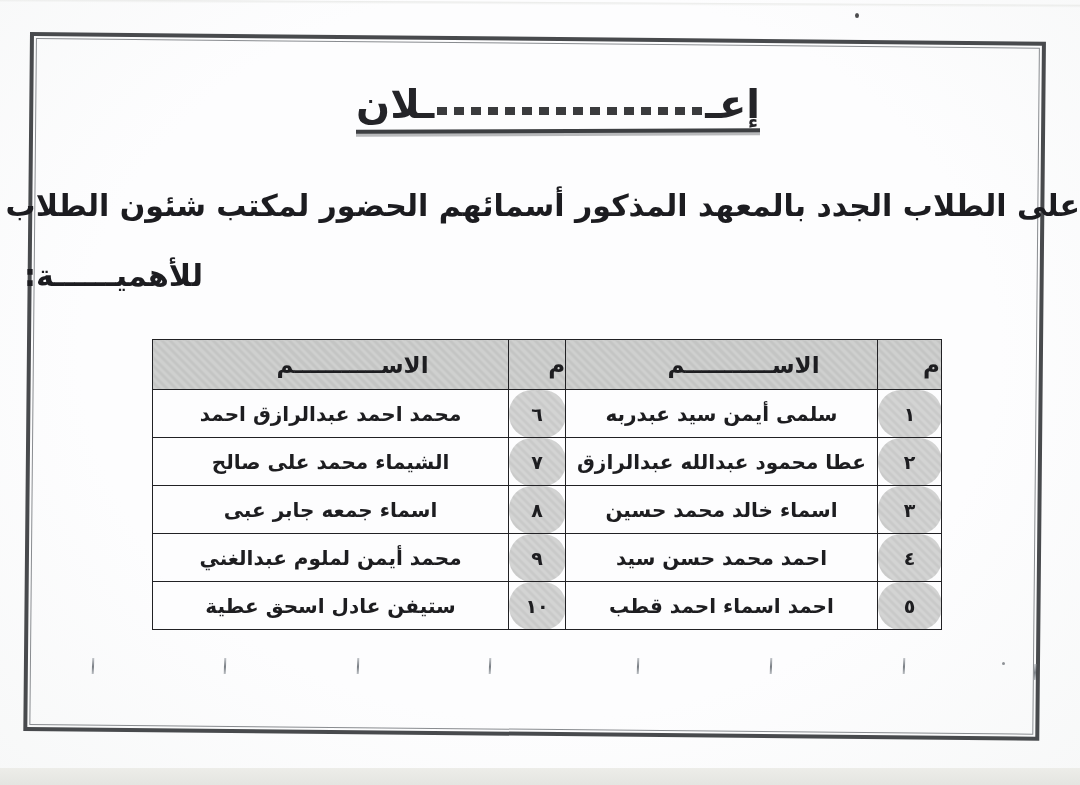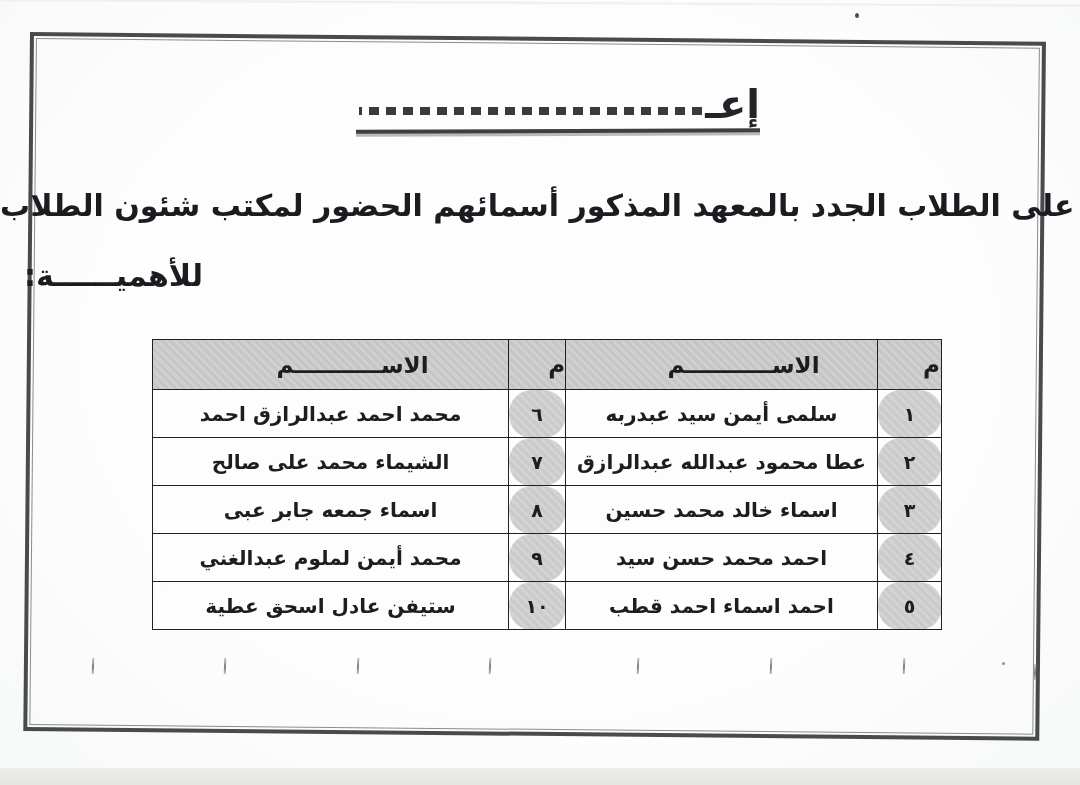--- a/index.html
+++ b/index.html
@@ -78,21 +78,21 @@
     background: #3d3f42;
     box-shadow: 0 3px 0 rgba(100,102,106,0.45);
     transform: rotate(-0.2deg);
   }
   
   .body-line1 {
     position: absolute;
     top: 188px;
     left: 0;
     width: 100%;
-    text-align: left;
+    text-align: right;
     direction: rtl;
     font-size: 30px;
     font-weight: bold;
     color: #1c1c20;
   }
   .body-line2 {
     position: absolute;
     top: 258px;
     left: 0;
     width: 100%;
@@ -186,20 +186,21 @@
   <div class="speck"></div>
 
   <div class="frame">
     <div class="frame-inner"></div>
   </div>
 
   <div class="title-wrap">
     <div class="title-line">
       <span>إعـ</span>
       <span class="title-kashida"></span>
+      <span>ـلان</span>
     </div>
     <div class="title-underline"></div>
   </div>
 
   <div class="body-line1">على الطلاب الجدد بالمعهد المذكور أسمائهم الحضور لمكتب شئون الطلاب</div>
   <div class="body-line2">للأهميــــــة:</div>
 
   <div class="table-wrap">
     <table class="students" dir="rtl">
       <colgroup>

